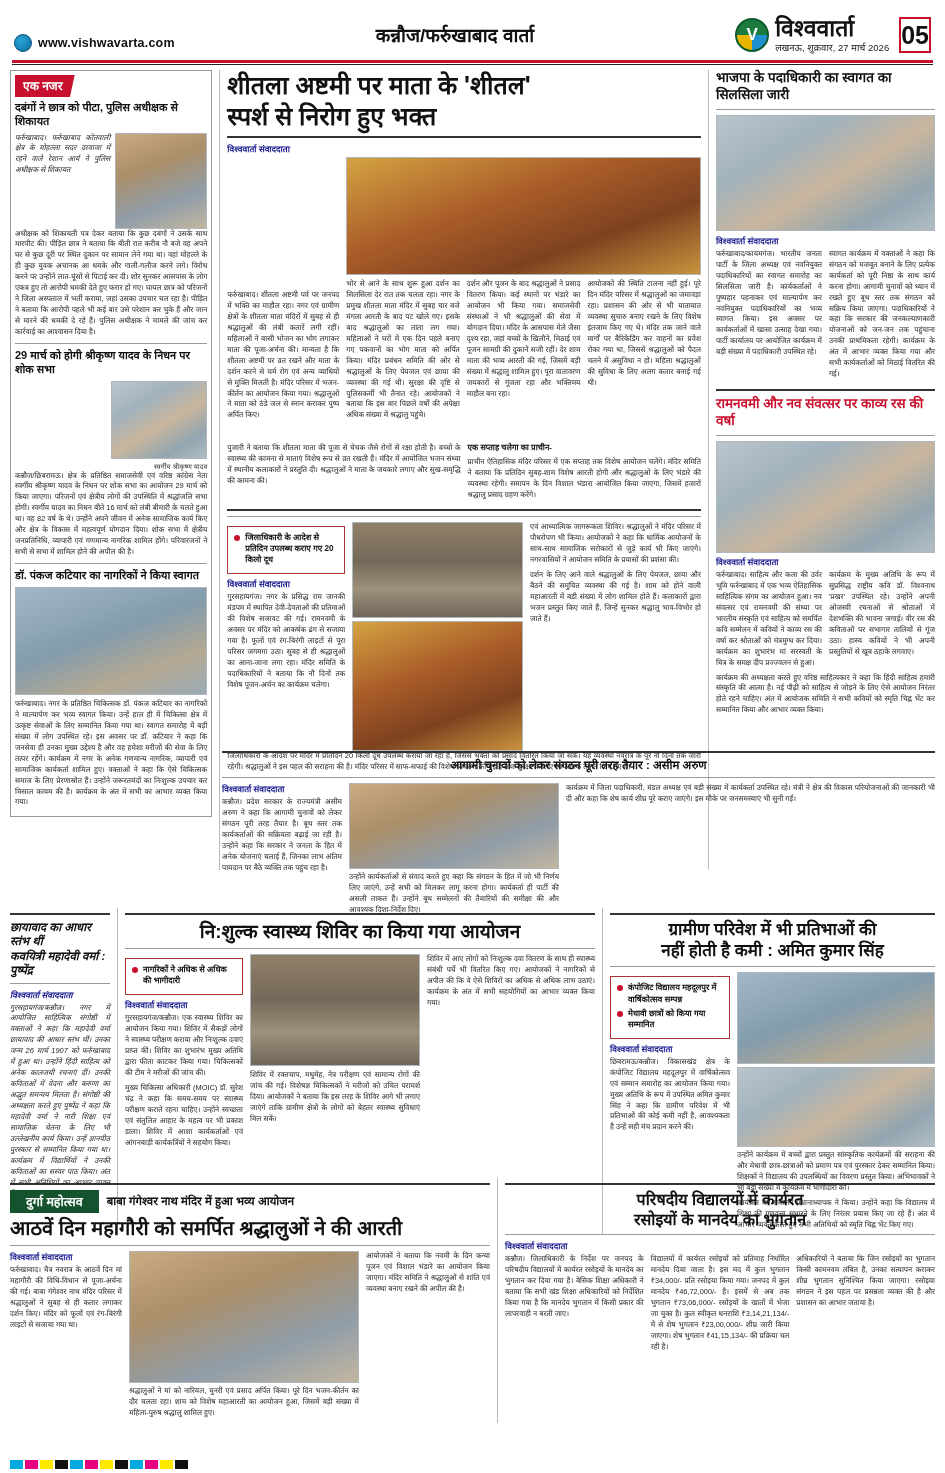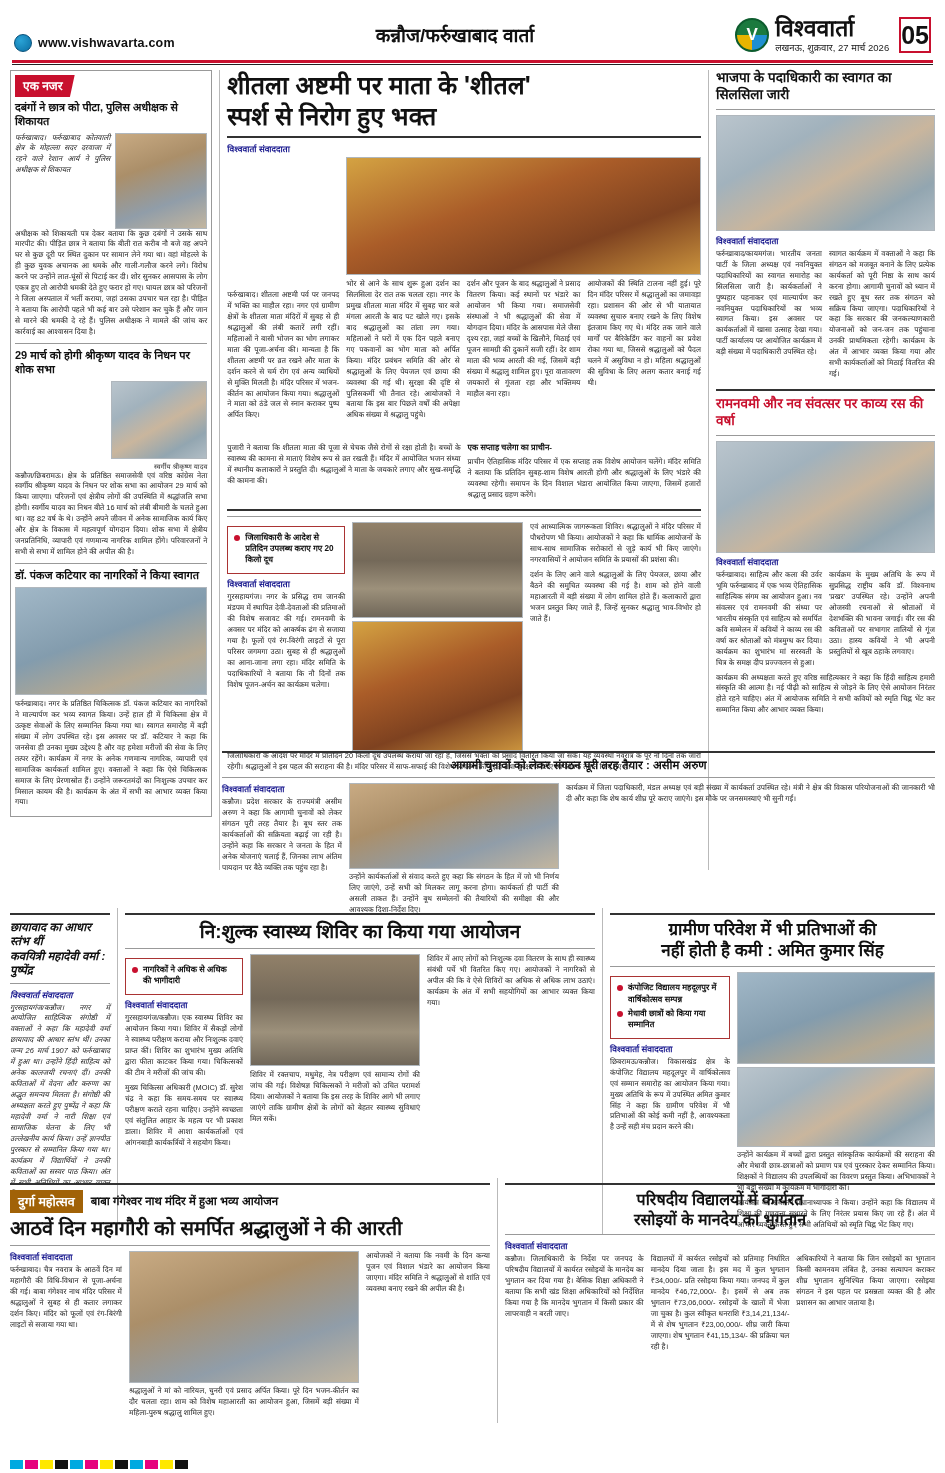--- a/index.html
+++ b/index.html
@@ -66,22 +66,22 @@
               display:inline-block; padding:2px 12px 3px 8px; margin-bottom:4px;
               clip-path: polygon(0 0, 100% 0, 92% 100%, 0% 100%); text-align: center; }
   .sub-hd { font-size:11px; font-weight:bold; line-height:1.25; margin-bottom:4px; }
 
   
   .bullet-box { border:1px solid #a33; padding:5px 6px; margin:4px 0; }
   .bullet { display:flex; gap:5px; font-size:8.2px; font-weight:bold; line-height:1.35;
             margin-bottom:3px; color:#111;}
   .dot { width:6px;height:6px;border-radius:50%;background:#c8102e;margin-top:3px;flex:0 0 auto;}
 
-  .redbar { background:#a16207;color:#fff;font-size:12.5px;font-weight:bold;
-            padding:3px 8px; }
+  .redbar { background:#14532d;color:#fff;font-size:12.5px;font-weight:bold;
+            padding:3px 16px; }
 
   
   .cmyk { position:absolute; left:10px; bottom:4px; display:flex; gap:2px; }
   .cmyk i { width:13px; height:9px; display:block; }
 </style>
 </head>
 <body>
 
 <div class="page">
 

